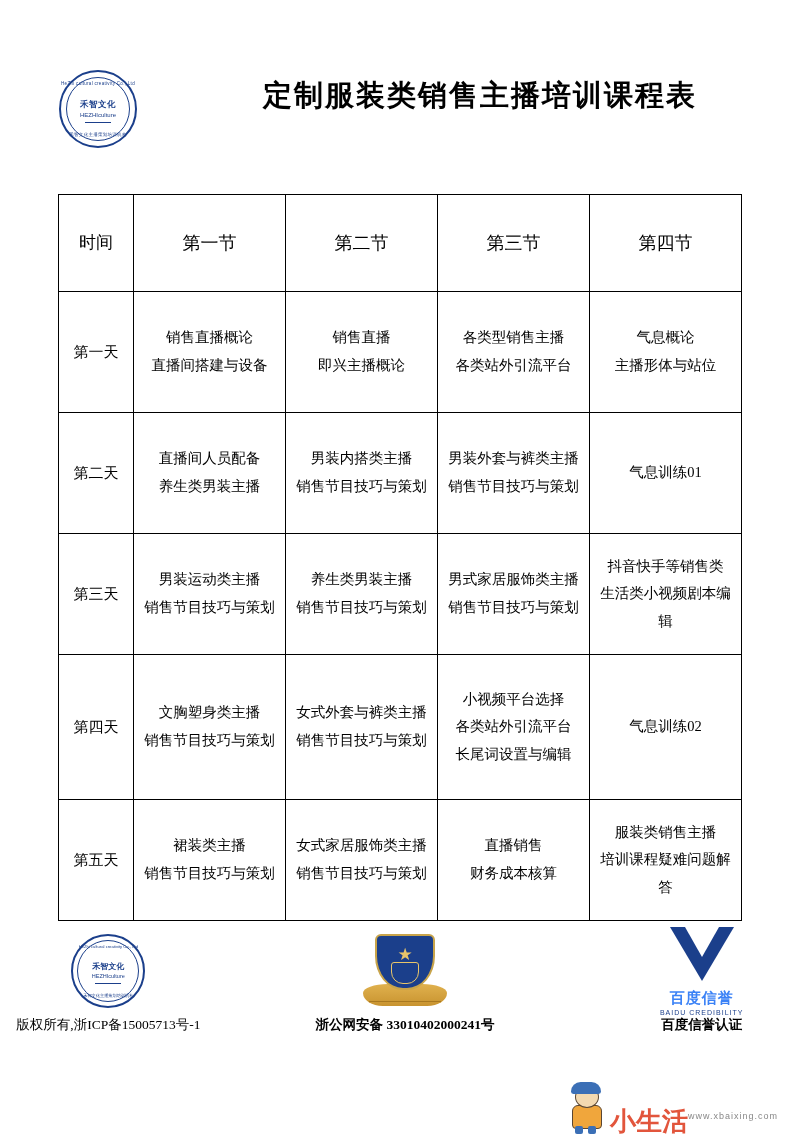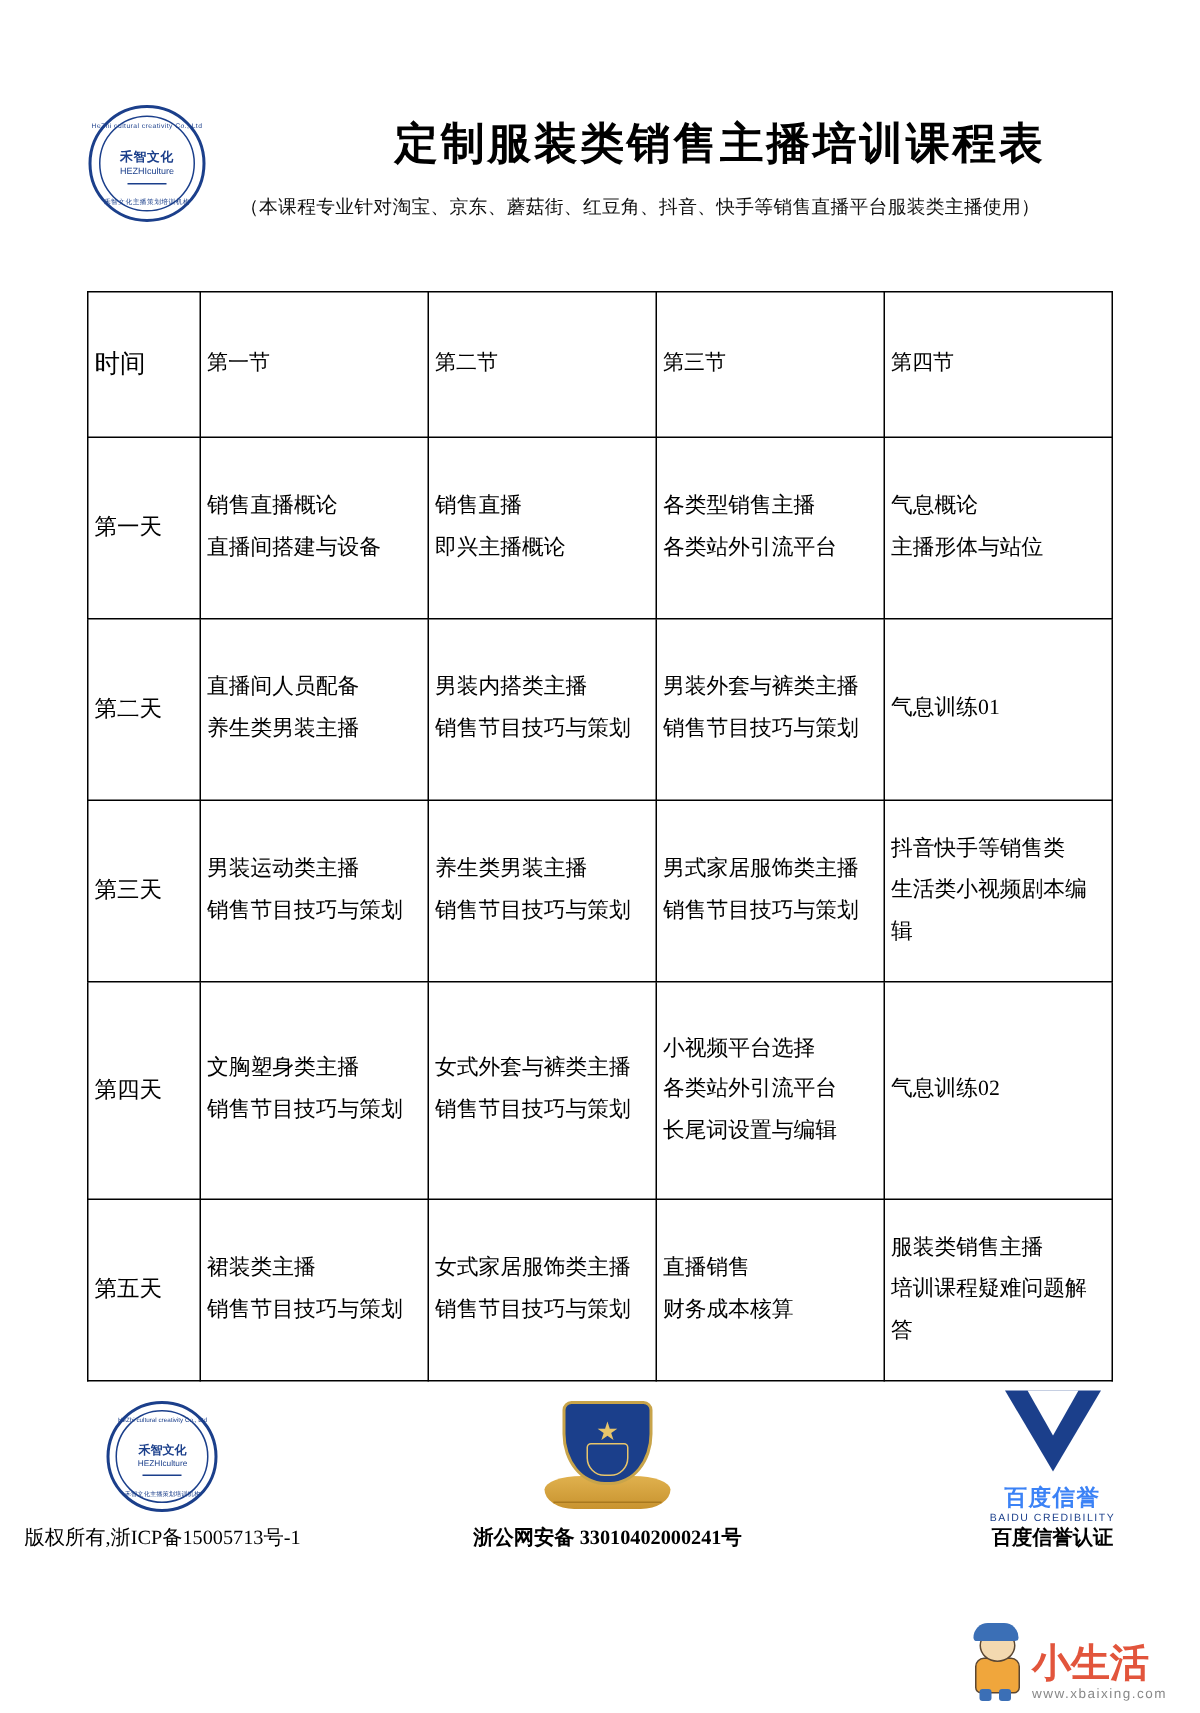--- a/index.html
+++ b/index.html
@@ -109,30 +109,30 @@
     margin: 46px 0 0 0;
     padding: 0 58px 0 58px;
   }
   table.schedule {
     border-collapse: collapse;
     width: 100%;
     table-layout: fixed;
   }
   table.schedule td, table.schedule th {
     border: 1px solid #000000;
-    text-align: left;
+    text-align: center;
     vertical-align: middle;
     font-size: 14.5px;
     font-weight: normal;
     padding: 6px 4px;
     line-height: 1.9;
   }
   table.schedule thead td {
     height: 84px;
-    font-size: 14px;
+    font-size: 18px;
   }
   table.schedule tbody td {
     height: 108px;
   }
   table.schedule tbody tr.tall td {
     height: 132px;
   }
   table.schedule td.daycol {
     font-size: 15px;
     width: 66px;
@@ -346,21 +346,20 @@
     position: absolute;
     top: 40px;
     width: 8px; height: 8px;
     background: #3b6fb6;
     border-radius: 2px;
   }
   .wm-figure .leg-l { left: 9px; }
   .wm-figure .leg-r { left: 22px; }
   .wm-text {
     display: flex;
-    flex-direction: column;
     align-items: flex-start;
   }
   .wm-main {
     font-size: 26px;
     font-weight: bold;
     color: #e2553c;
     line-height: 1;
     font-family: "Liberation Sans", sans-serif;
   }
   .wm-sub {
@@ -380,21 +379,20 @@
       <div class="ring"></div>
       <div class="arc-text arc-top">HeZhi cultural creativity Co., Ltd</div>
       <div class="logo-cn">禾智文化</div>
       <div class="logo-en">HEZHIculture</div>
       <div class="logo-bar"></div>
       <div class="arc-text arc-bottom">禾智文化主播策划培训机构</div>
     </div>
   </div>
   <div class="title-block">
     <div class="doc-title">定制服装类销售主播培训课程表</div>
-    <div class="doc-subtitle">（本课程专业针对淘宝、京东、蘑菇街、红豆角、抖音、快手等销售直播平台服装类主播使用）</div>
   </div>
 </div>
 
 <div class="table-wrap">
   <table class="schedule">
     <thead>
       <tr>
         <td class="daycol">时间</td>
         <td>第一节</td>
         <td>第二节</td>

